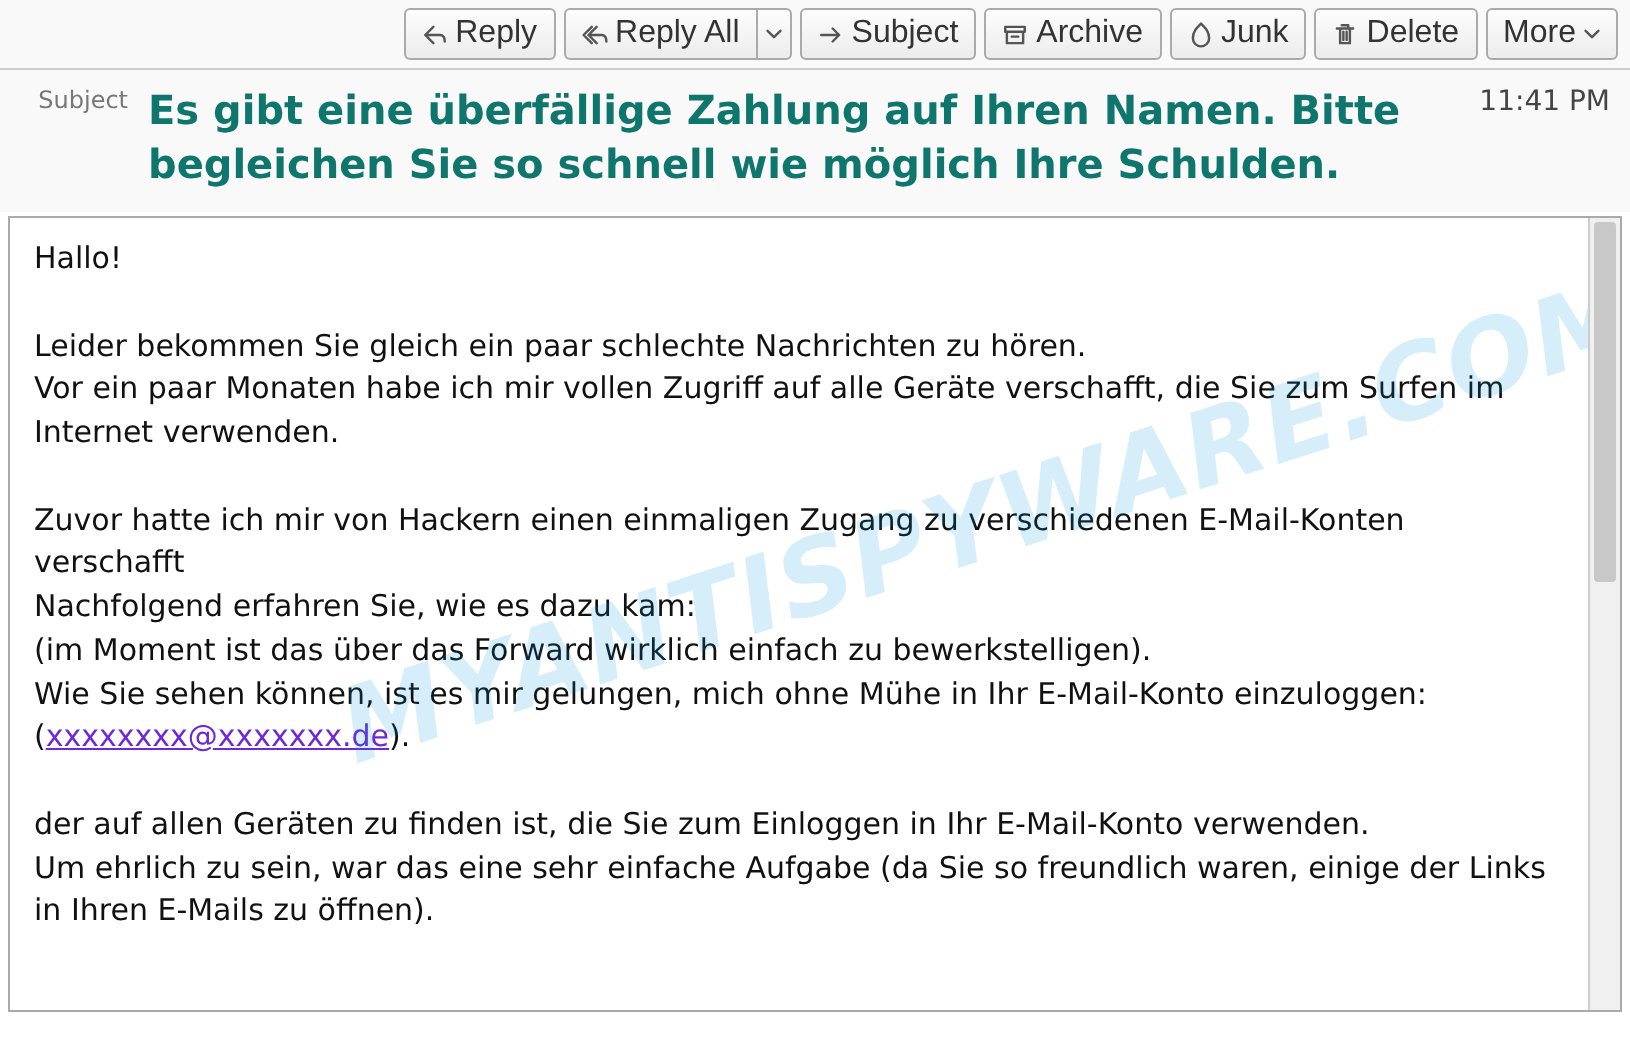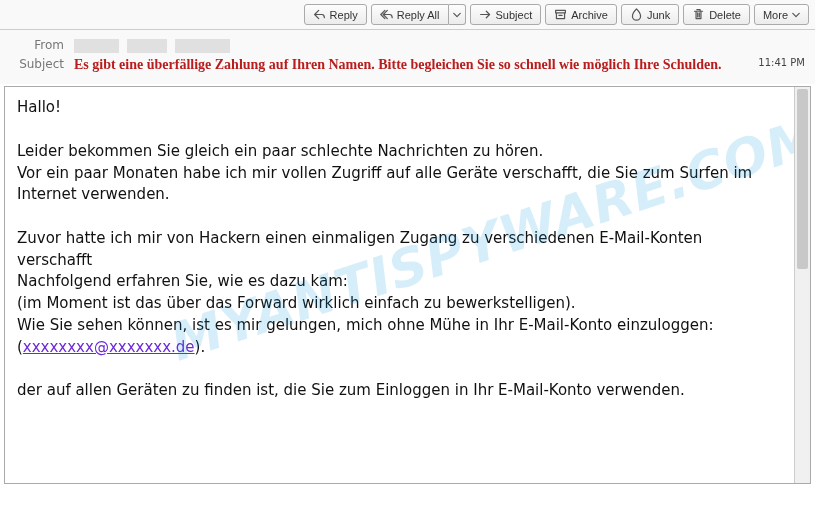--- a/index.html
+++ b/index.html
@@ -1,27 +1,27 @@
 <!DOCTYPE html>
 <html><head>
   <meta charset="utf-8">
   <style>
     * { box-sizing: border-box; margin: 0; padding: 0; }
     body { font-family: Verdana, "DejaVu Sans", sans-serif; font-size: 13px; background: #fff; width: 815px; }
     
     .toolbar { display: flex; gap: 4px; padding: 4px 6px; justify-content: flex-end; border-bottom: 1px solid #ccc; background: #f9f9f9; }
-    .tbtn { display: inline-flex; align-items: center; gap: 4px; padding: 3px 8px; border: 1px solid #aaa; border-radius: 3px; background: linear-gradient(#fdfdfd,#ececec); font-size: 11px; cursor: pointer; color: #333; }
+    .tbtn { display: inline-flex; align-items: center; gap: 4px; padding: 3px 8px; border: 1px solid #aaa; border-radius: 3px; background: linear-gradient(#fdfdfd,#ececec); font-size: 16px; cursor: pointer; color: #333; }
     .dd { padding: 3px 4px; border: 1px solid #aaa; border-left: none; border-radius: 0 3px 3px 0; background: linear-gradient(#fdfdfd,#ececec); cursor: pointer; margin-left: -4px; font-size: 10px; color: #555; }
     
     .headers { padding: 6px 10px 8px 10px; background: #f9f9f9; }
     .hrow { display: flex; align-items: flex-start; margin-bottom: 2px; }
     .hlabel { width: 64px; text-align: right; color: #777; font-size: 12px; padding-right: 10px; padding-top: 2px; }
     .hval { flex: 1; padding-top: 1px; }
-    .subject { font-weight: bold; font-size: 14px; color: #b91c1c; line-height: 1.35; padding-right: 20px; font-family: Liberation Serif, serif; }
-    .time { color: #444; font-size: 10px; white-space: nowrap; padding-top: 2px; padding-left: 10px; }
+    .subject { font-weight: bold; font-size: 20px; color: #0f766e; line-height: 1.35; padding-right: 20px; }
+    .time { color: #444; font-size: 14px; white-space: nowrap; padding-top: 2px; padding-left: 10px; }
     .redact { display: inline-block; background: #e0e0e0; height: 14px; vertical-align: middle; }
     
     .body-wrap { margin: 2px 4px; border: 1px solid #aaa; height: 398px; display: flex; }
     .body-content { flex: 1; padding: 10px 12px; overflow: hidden; font-size: 15px; line-height: 1.45; color: #111; position: relative; font-family: Verdana, "DejaVu Sans", sans-serif; }
     .scrollbar { width: 16px; background: #f0f0f0; border-left: 1px solid #ccc; position: relative; }
     .thumb { position: absolute; top: 2px; left: 2px; right: 2px; height: 180px; background: #c8c8c8; border-radius: 2px; }
     
     .watermark { position: absolute; right: -40px; top: 115px; font-size: 52px; font-weight: 900; color: rgba(0,150,220,0.16); transform: rotate(-18deg); pointer-events: none; white-space: nowrap; letter-spacing: 1px; font-style: italic; }
     
     a.mail { color: #6d28d9; text-decoration: underline; }
@@ -74,46 +74,39 @@
   <button class="tbtn">
     <span>More</span>
     <svg class="svgicon" style="width:8px;height:8px" viewBox="0 0 10 10">
         <path d="M1 3 L5 7 L9 3"></path>
       </svg>
   </button>
 </div>
 
 <div class="headers">
   <div class="hrow">
-    <div class="hlabel">From</div>
-    <div class="hval">
-      <span class="redact" style="width:45px"></span>
-      <span class="redact" style="width:40px;margin-left:4px"></span>
-      <span class="redact" style="width:55px;margin-left:4px"></span>
-    </div>
-  </div>
-  <div class="hrow">
     <div class="hlabel">Subject</div>
     <div class="hval subject">Es gibt eine überfällige Zahlung auf Ihren Namen. Bitte begleichen Sie so schnell wie möglich Ihre Schulden.</div>
     <div class="time">11:41 PM</div>
   </div>
 </div>
 
 <div class="body-wrap">
   <div class="body-content">
     <div class="watermark">MYANTISPYWARE.COM</div>
     <div>Hallo!</div>
     <br>
     <div>Leider bekommen Sie gleich ein paar schlechte Nachrichten zu hören.</div>
     <div>Vor ein paar Monaten habe ich mir vollen Zugriff auf alle Geräte verschafft, die Sie zum Surfen im Internet verwenden.</div>
     <br>
     <div>Zuvor hatte ich mir von Hackern einen einmaligen Zugang zu verschiedenen E-Mail-Konten verschafft</div>
     <div>Nachfolgend erfahren Sie, wie es dazu kam:</div>
     <div>(im Moment ist das über das Forward wirklich einfach zu bewerkstelligen).</div>
     <div><span>Wie Sie sehen können, ist es mir gelungen, mich ohne Mühe in Ihr E-Mail-Konto einzuloggen: (</span><a href="#" class="mail">xxxxxxxx@xxxxxxx.de</a><span>).</span></div>
     <br>
     <div>der auf allen Geräten zu finden ist, die Sie zum Einloggen in Ihr E-Mail-Konto verwenden.</div>
+    <div>Um ehrlich zu sein, war das eine sehr einfache Aufgabe (da Sie so freundlich waren, einige der Links in Ihren E-Mails zu öffnen).</div>
     
   </div>
   <div class="scrollbar">
     <div class="thumb"></div>
   </div>
 </div>
 
 </body></html>

